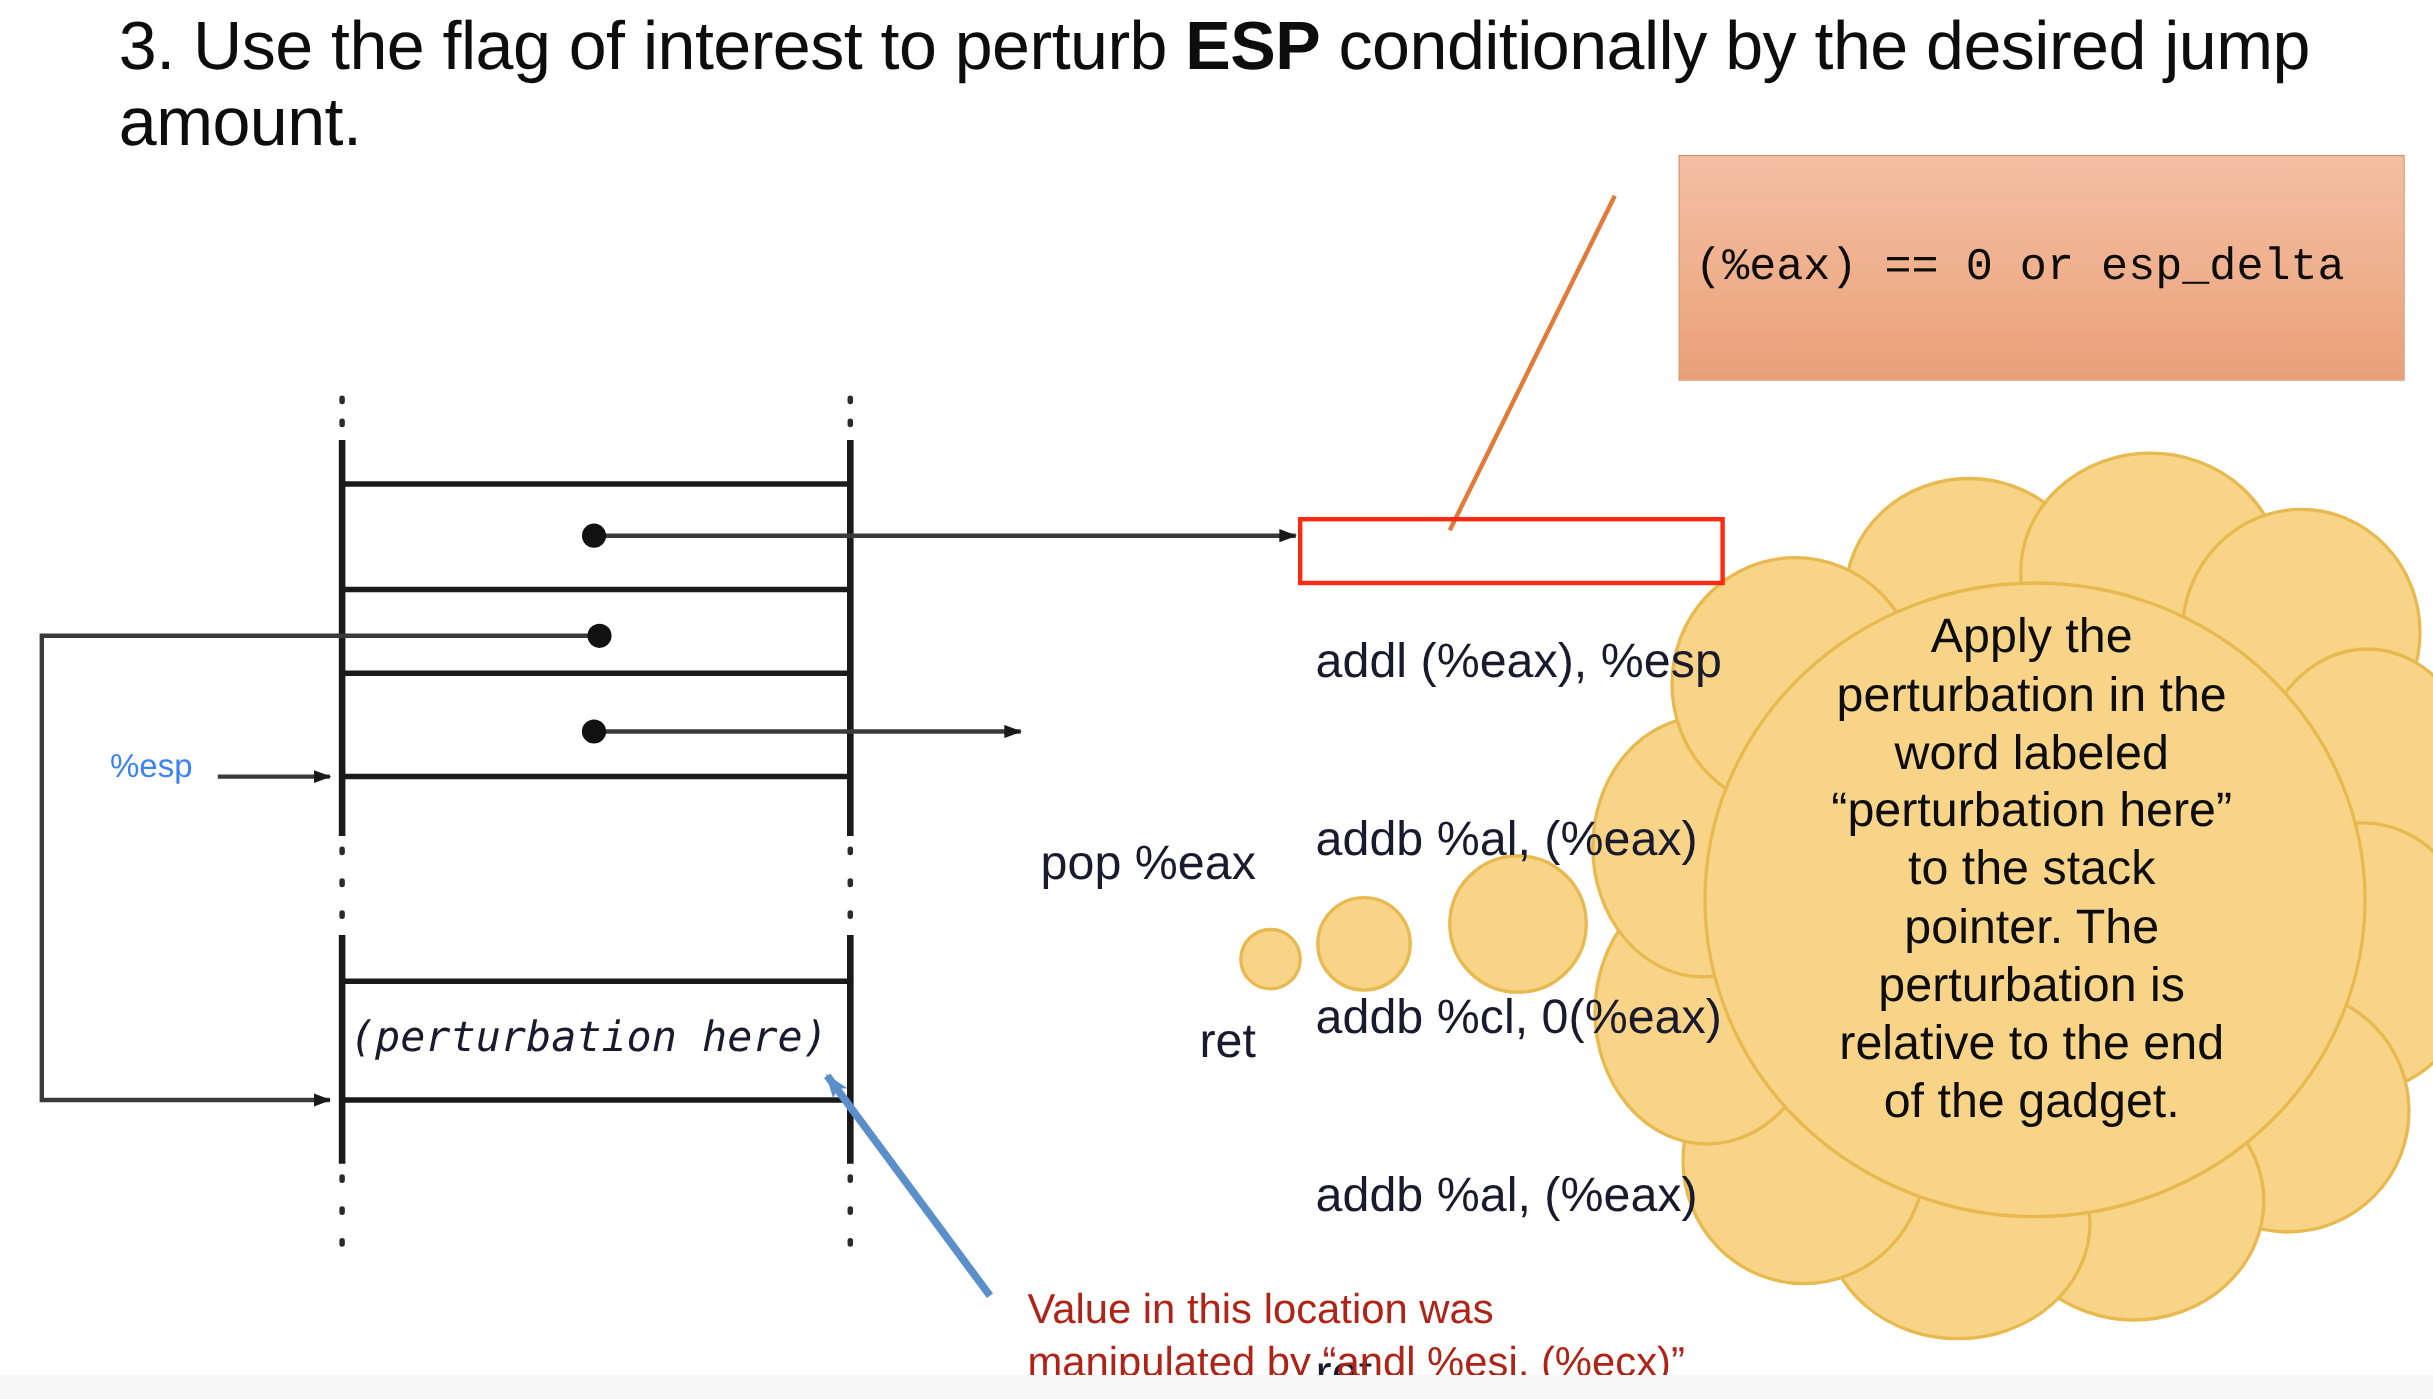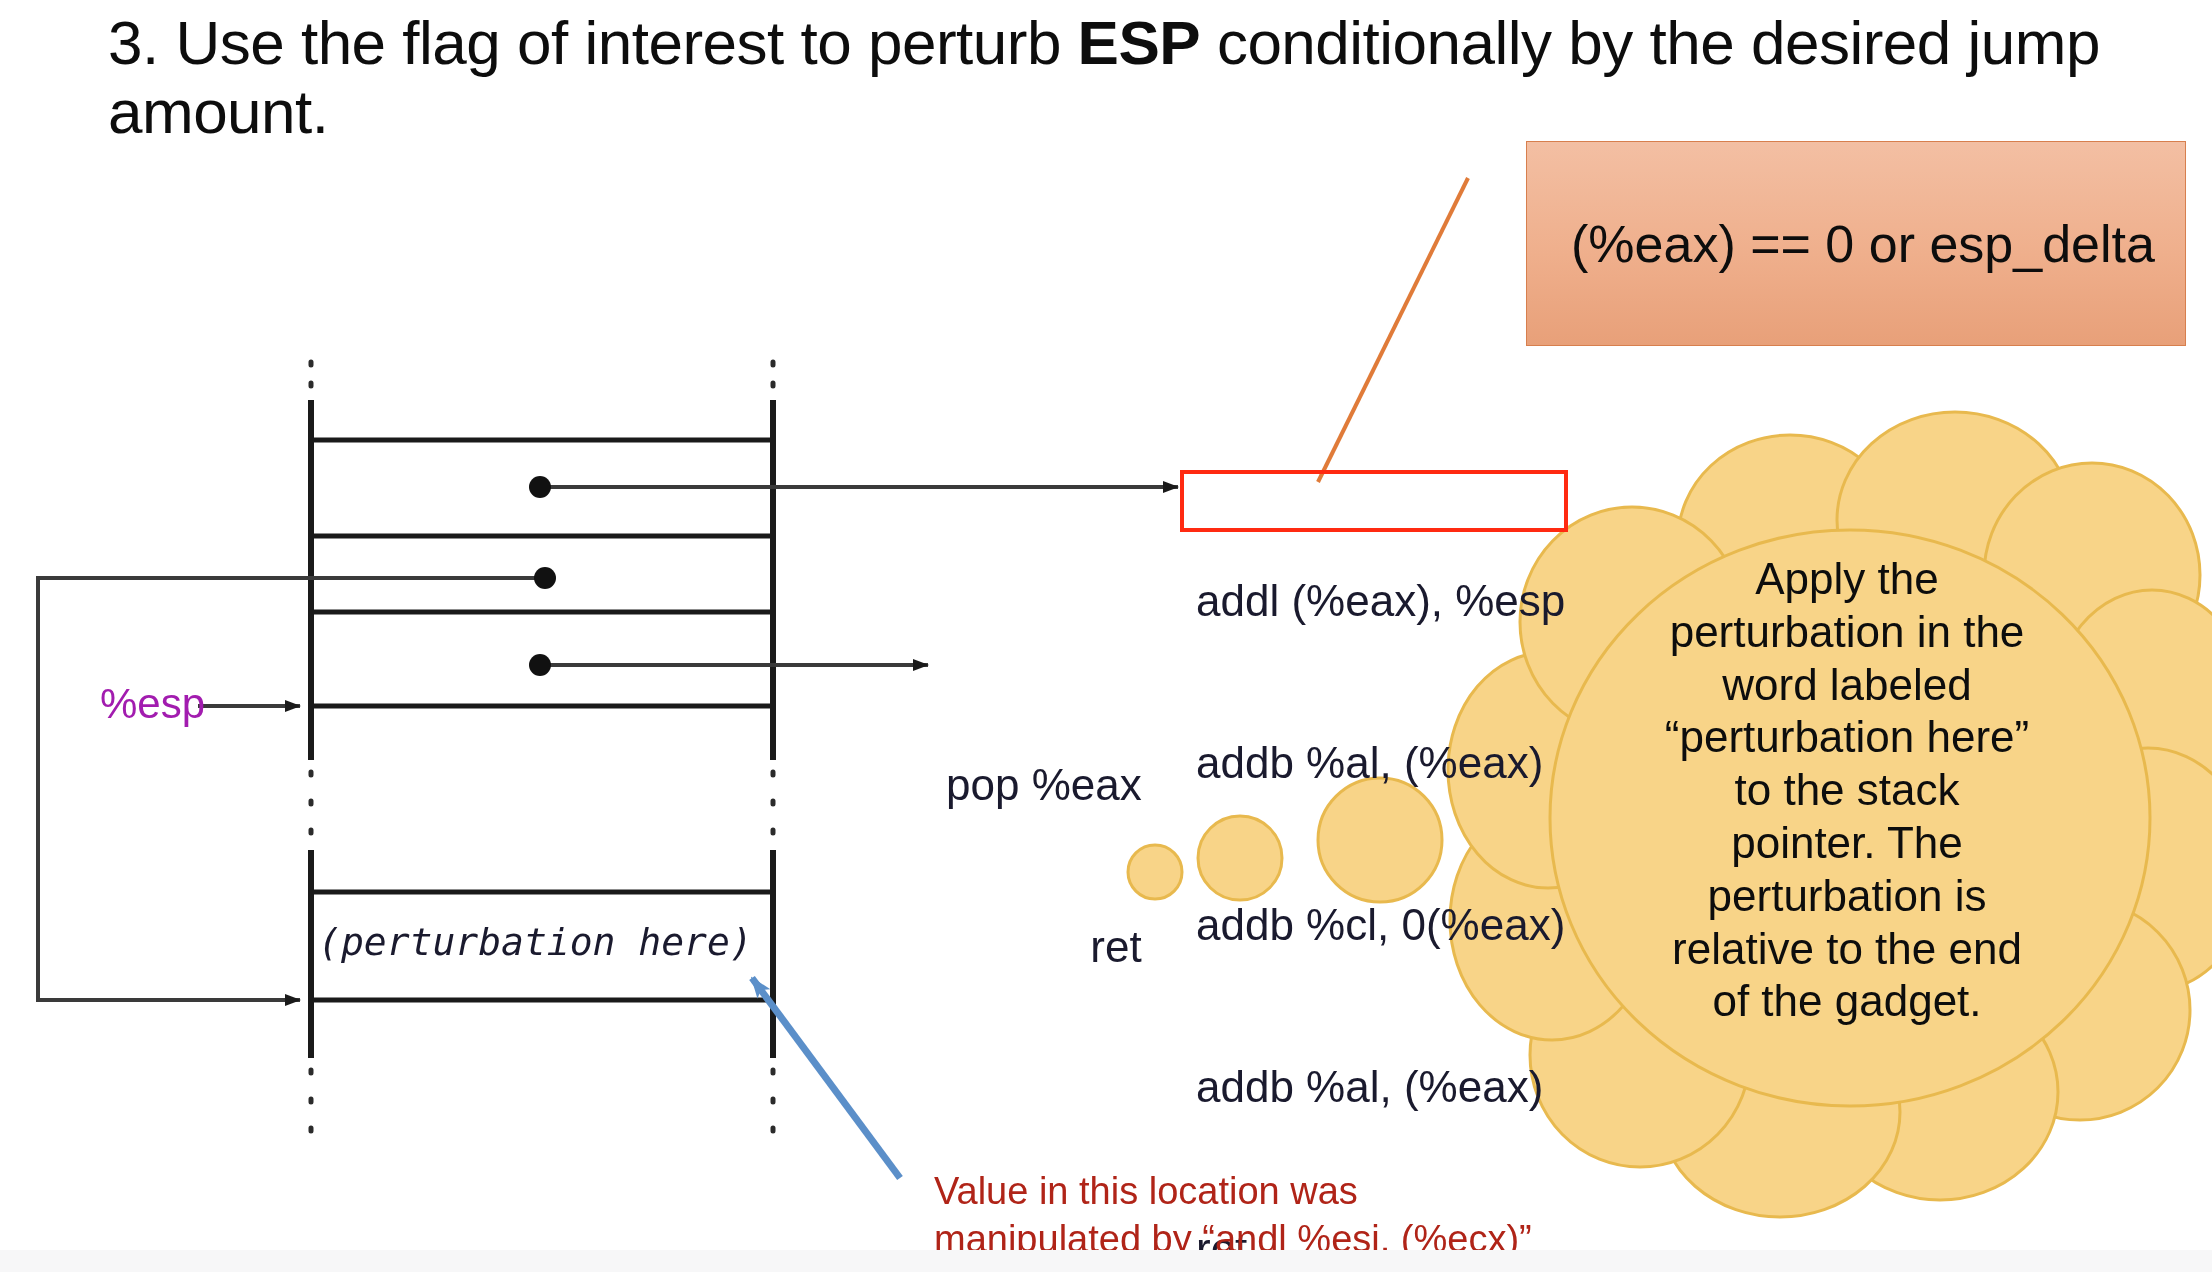--- a/index.html
+++ b/index.html
@@ -44,25 +44,25 @@
     width: 660px;
     height: 205px;
     background: linear-gradient(to bottom, #F3BFA3 0%, #EFAF8C 55%, #E8A079 100%);
     border: 1px solid #D77F4E;
     box-sizing: border-box;
     display: flex;
     align-items: center;
     justify-content: flex-start;
   }
   .cond-box .cond-text {
-    padding-left: 44px;
-    font-size: 52px;
+    padding-left: 14px;
+    font-size: 41px;
     color: #0d0d0d;
     white-space: nowrap;
-    font-family: Liberation Sans, sans-serif;
+    font-family: Liberation Mono, monospace;
   }
 
   
   svg.overlay {
     position: absolute;
     left: 0;
     top: 0;
     width: 2212px;
     height: 1272px;
     overflow: visible;
@@ -104,22 +104,22 @@
     box-sizing: border-box;
     pointer-events: none;
   }
 
   
   .esp-label {
     position: absolute;
     left: 100px;
     top: 680px;
     font-family: "Liberation Sans", sans-serif;
-    font-size: 42px;
-    color: #a21caf;
+    font-size: 30px;
+    color: #3b82f6;
   }
 
   
   .perturb-text {
     position: absolute;
     left: 318px;
     top: 920px;
     width: 450px;
     font-family: "DejaVu Sans Mono", monospace;
     font-style: italic;

